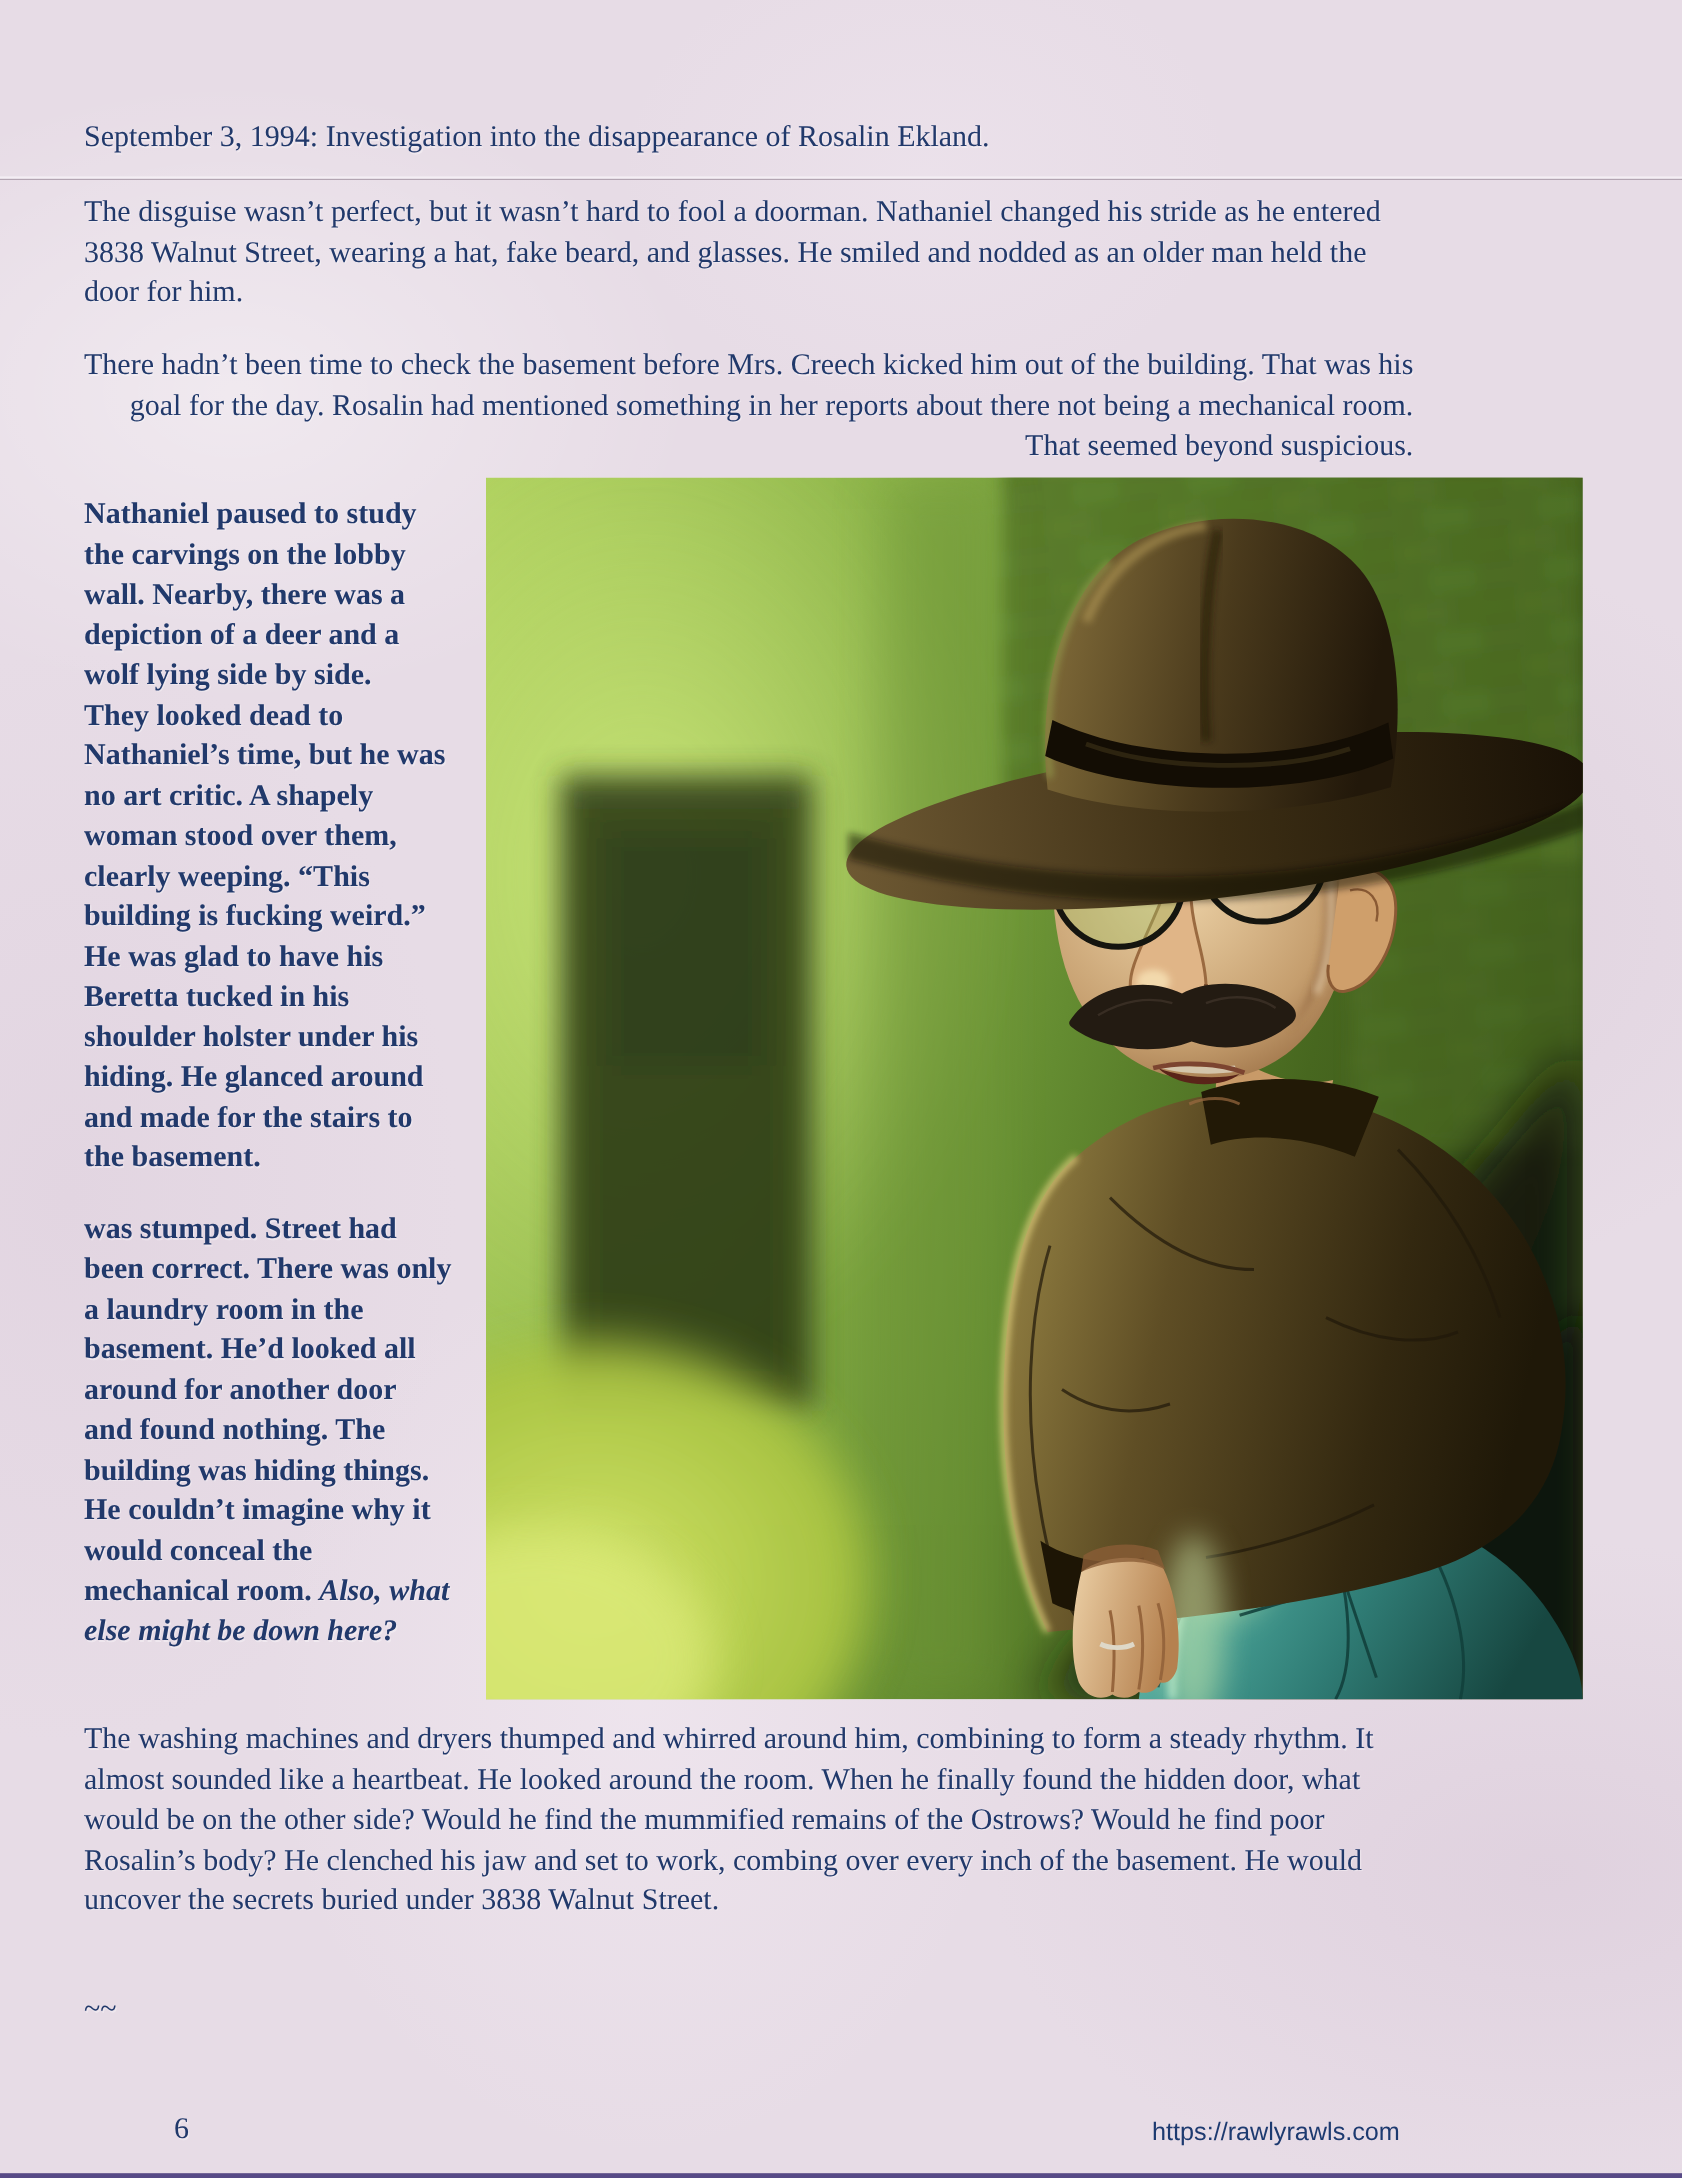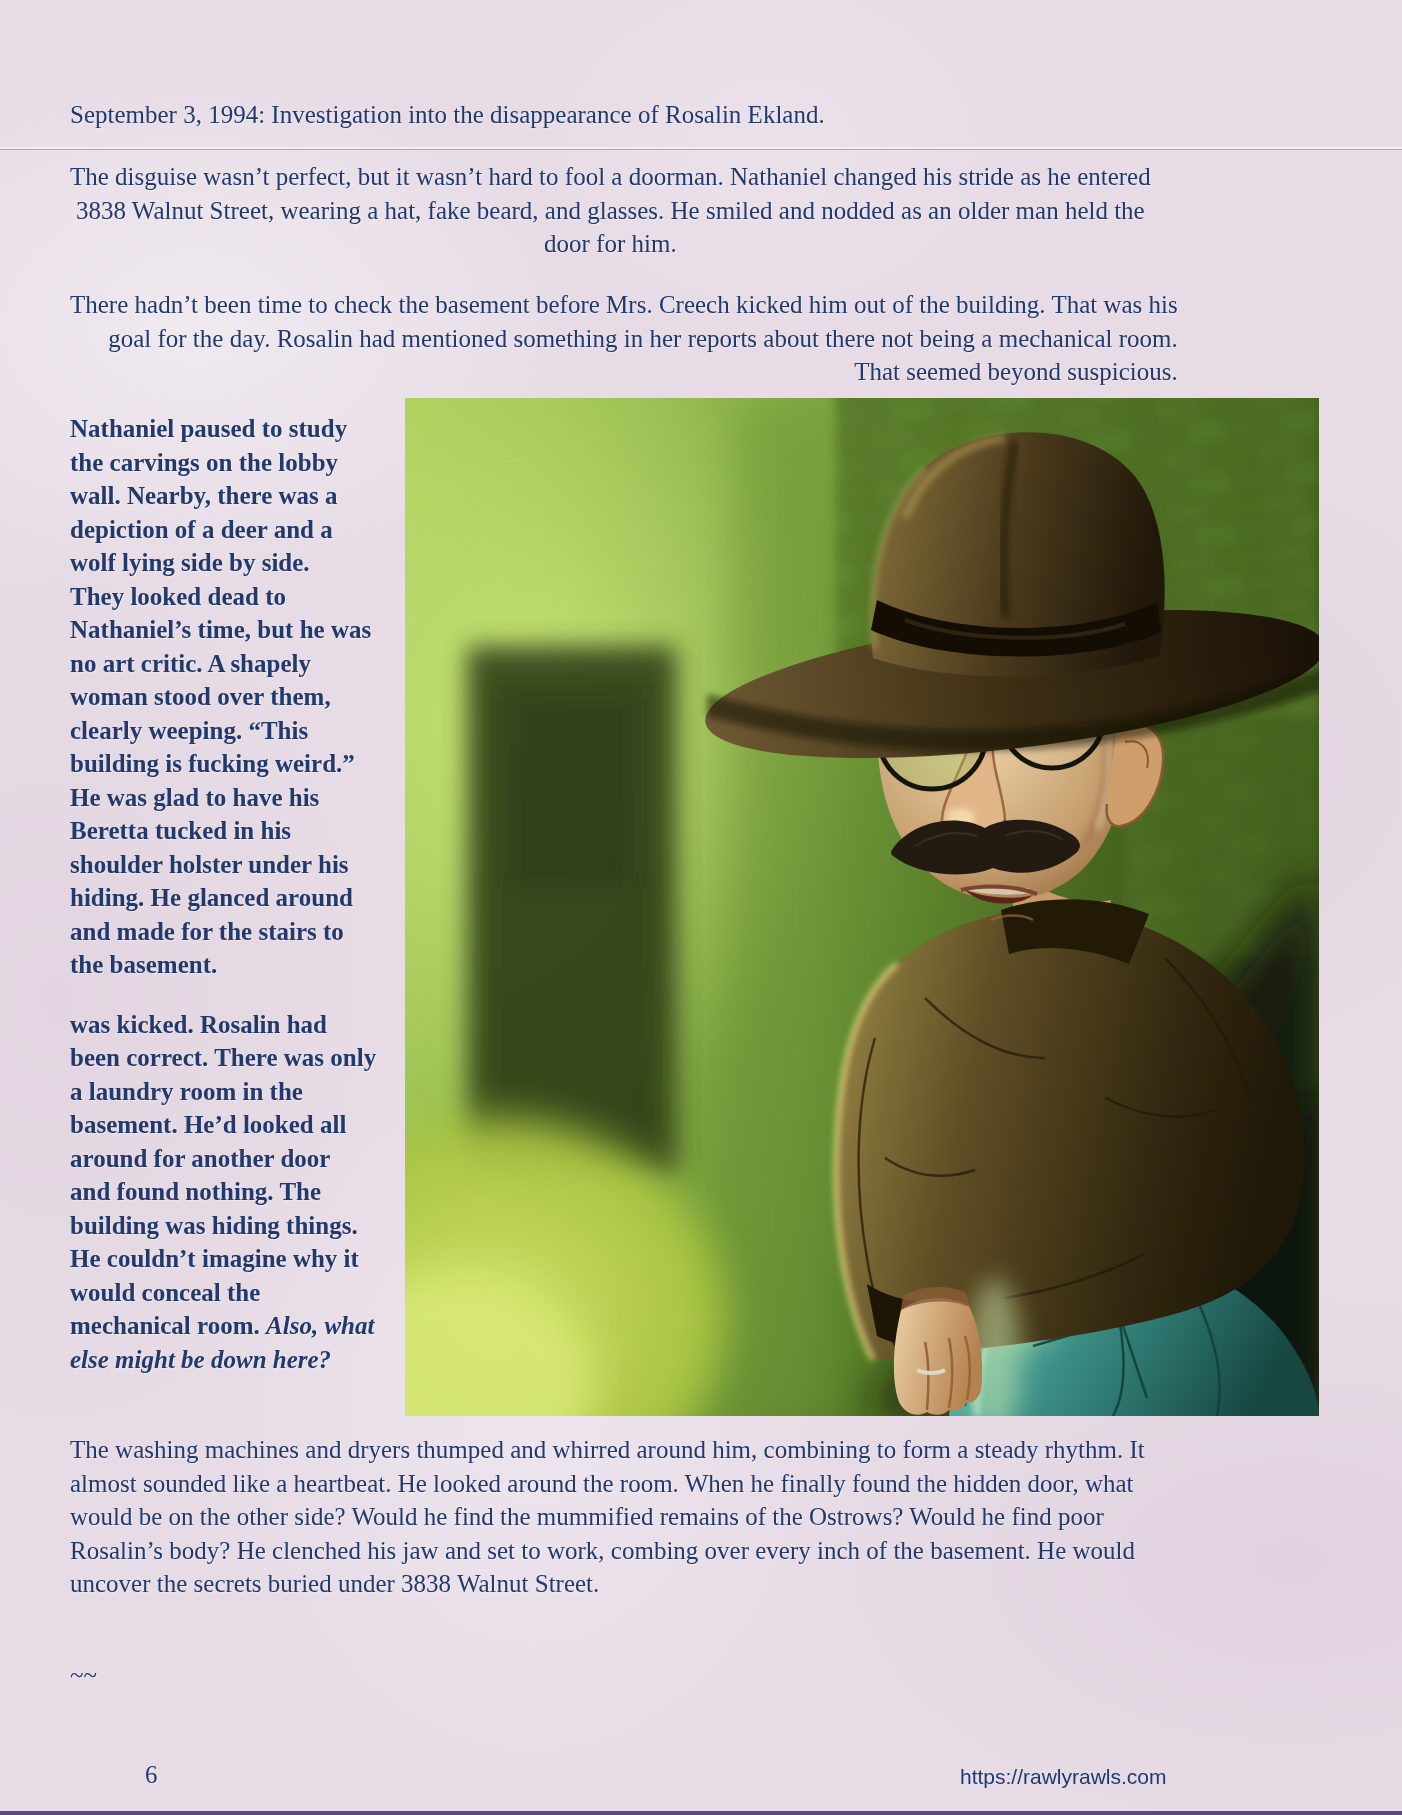--- a/index.html
+++ b/index.html
@@ -13,21 +13,21 @@
       radial-gradient(ellipse 700px 420px at 92% 86%, rgba(216,199,215,.5), transparent 66%),
       radial-gradient(ellipse 430px 330px at 55% 8%, rgba(240,231,240,.45), transparent 60%),
       radial-gradient(ellipse 500px 700px at 4% 55%, rgba(221,206,220,.5), transparent 65%);
     font-family:"Liberation Serif","DejaVu Serif",serif;
     color:#21396b;
   }
   .txt{position:absolute;font-size:25px;line-height:33.5px;text-shadow:1px 1px 0 rgba(255,255,255,.35);}
   .tl{white-space:nowrap;}
   .title{left:70px;top:98px;}
   .rule{position:absolute;left:0;top:147px;width:1402px;height:2px;background:#f4eef4;box-shadow:0 1px 0 #b3a5b2;}
-  .p1{left:70px;top:160px;text-align:center;}
+  .p1{left:70px;top:160px;}
   .p2{left:70px;top:288px;text-align:right;}
   .col{left:70px;top:412px;width:335px;font-weight:bold;}
   .p5{left:70px;top:1433px;}
   .divider{left:70px;top:1658px;}
   .figure{position:absolute;left:405px;top:398px;width:914px;height:1018px;}
   .figure svg{display:block;width:914px;height:1018px;}
   .footer-page{left:145px;top:1758px;}
   .footer-url{left:960px;top:1760px;font-family:Liberation Sans, sans-serif;font-size:21px;color:#1d3a70;text-shadow:none;}
   .bottom-line{position:absolute;left:0;bottom:0;width:1402px;height:4px;background:#574a86;}
   i{font-style:italic;}
@@ -67,21 +67,21 @@
         <div class="tl">He was glad to have his</div>
         <div class="tl">Beretta tucked in his</div>
         <div class="tl">shoulder holster under his</div>
         <div class="tl">hiding. He glanced around</div>
         <div class="tl">and made for the stairs to</div>
         <div class="tl">the basement.</div>
       </div>
     <div style="height:26px"></div>
     <div>
       <div>
-          <div class="tl">was kicked. Rosalin had</div>
+          <div class="tl">was stumped. Street had</div>
           <div class="tl">been correct. There was only</div>
           <div class="tl">a laundry room in the</div>
           <div class="tl">basement. He’d looked all</div>
           <div class="tl">around for another door</div>
           <div class="tl">and found nothing. The</div>
           <div class="tl">building was hiding things.</div>
           <div class="tl">He couldn’t imagine why it</div>
           <div class="tl">would conceal the</div>
         </div>
       <div class="tl"><span>mechanical room. </span><i>Also, what</i></div>

